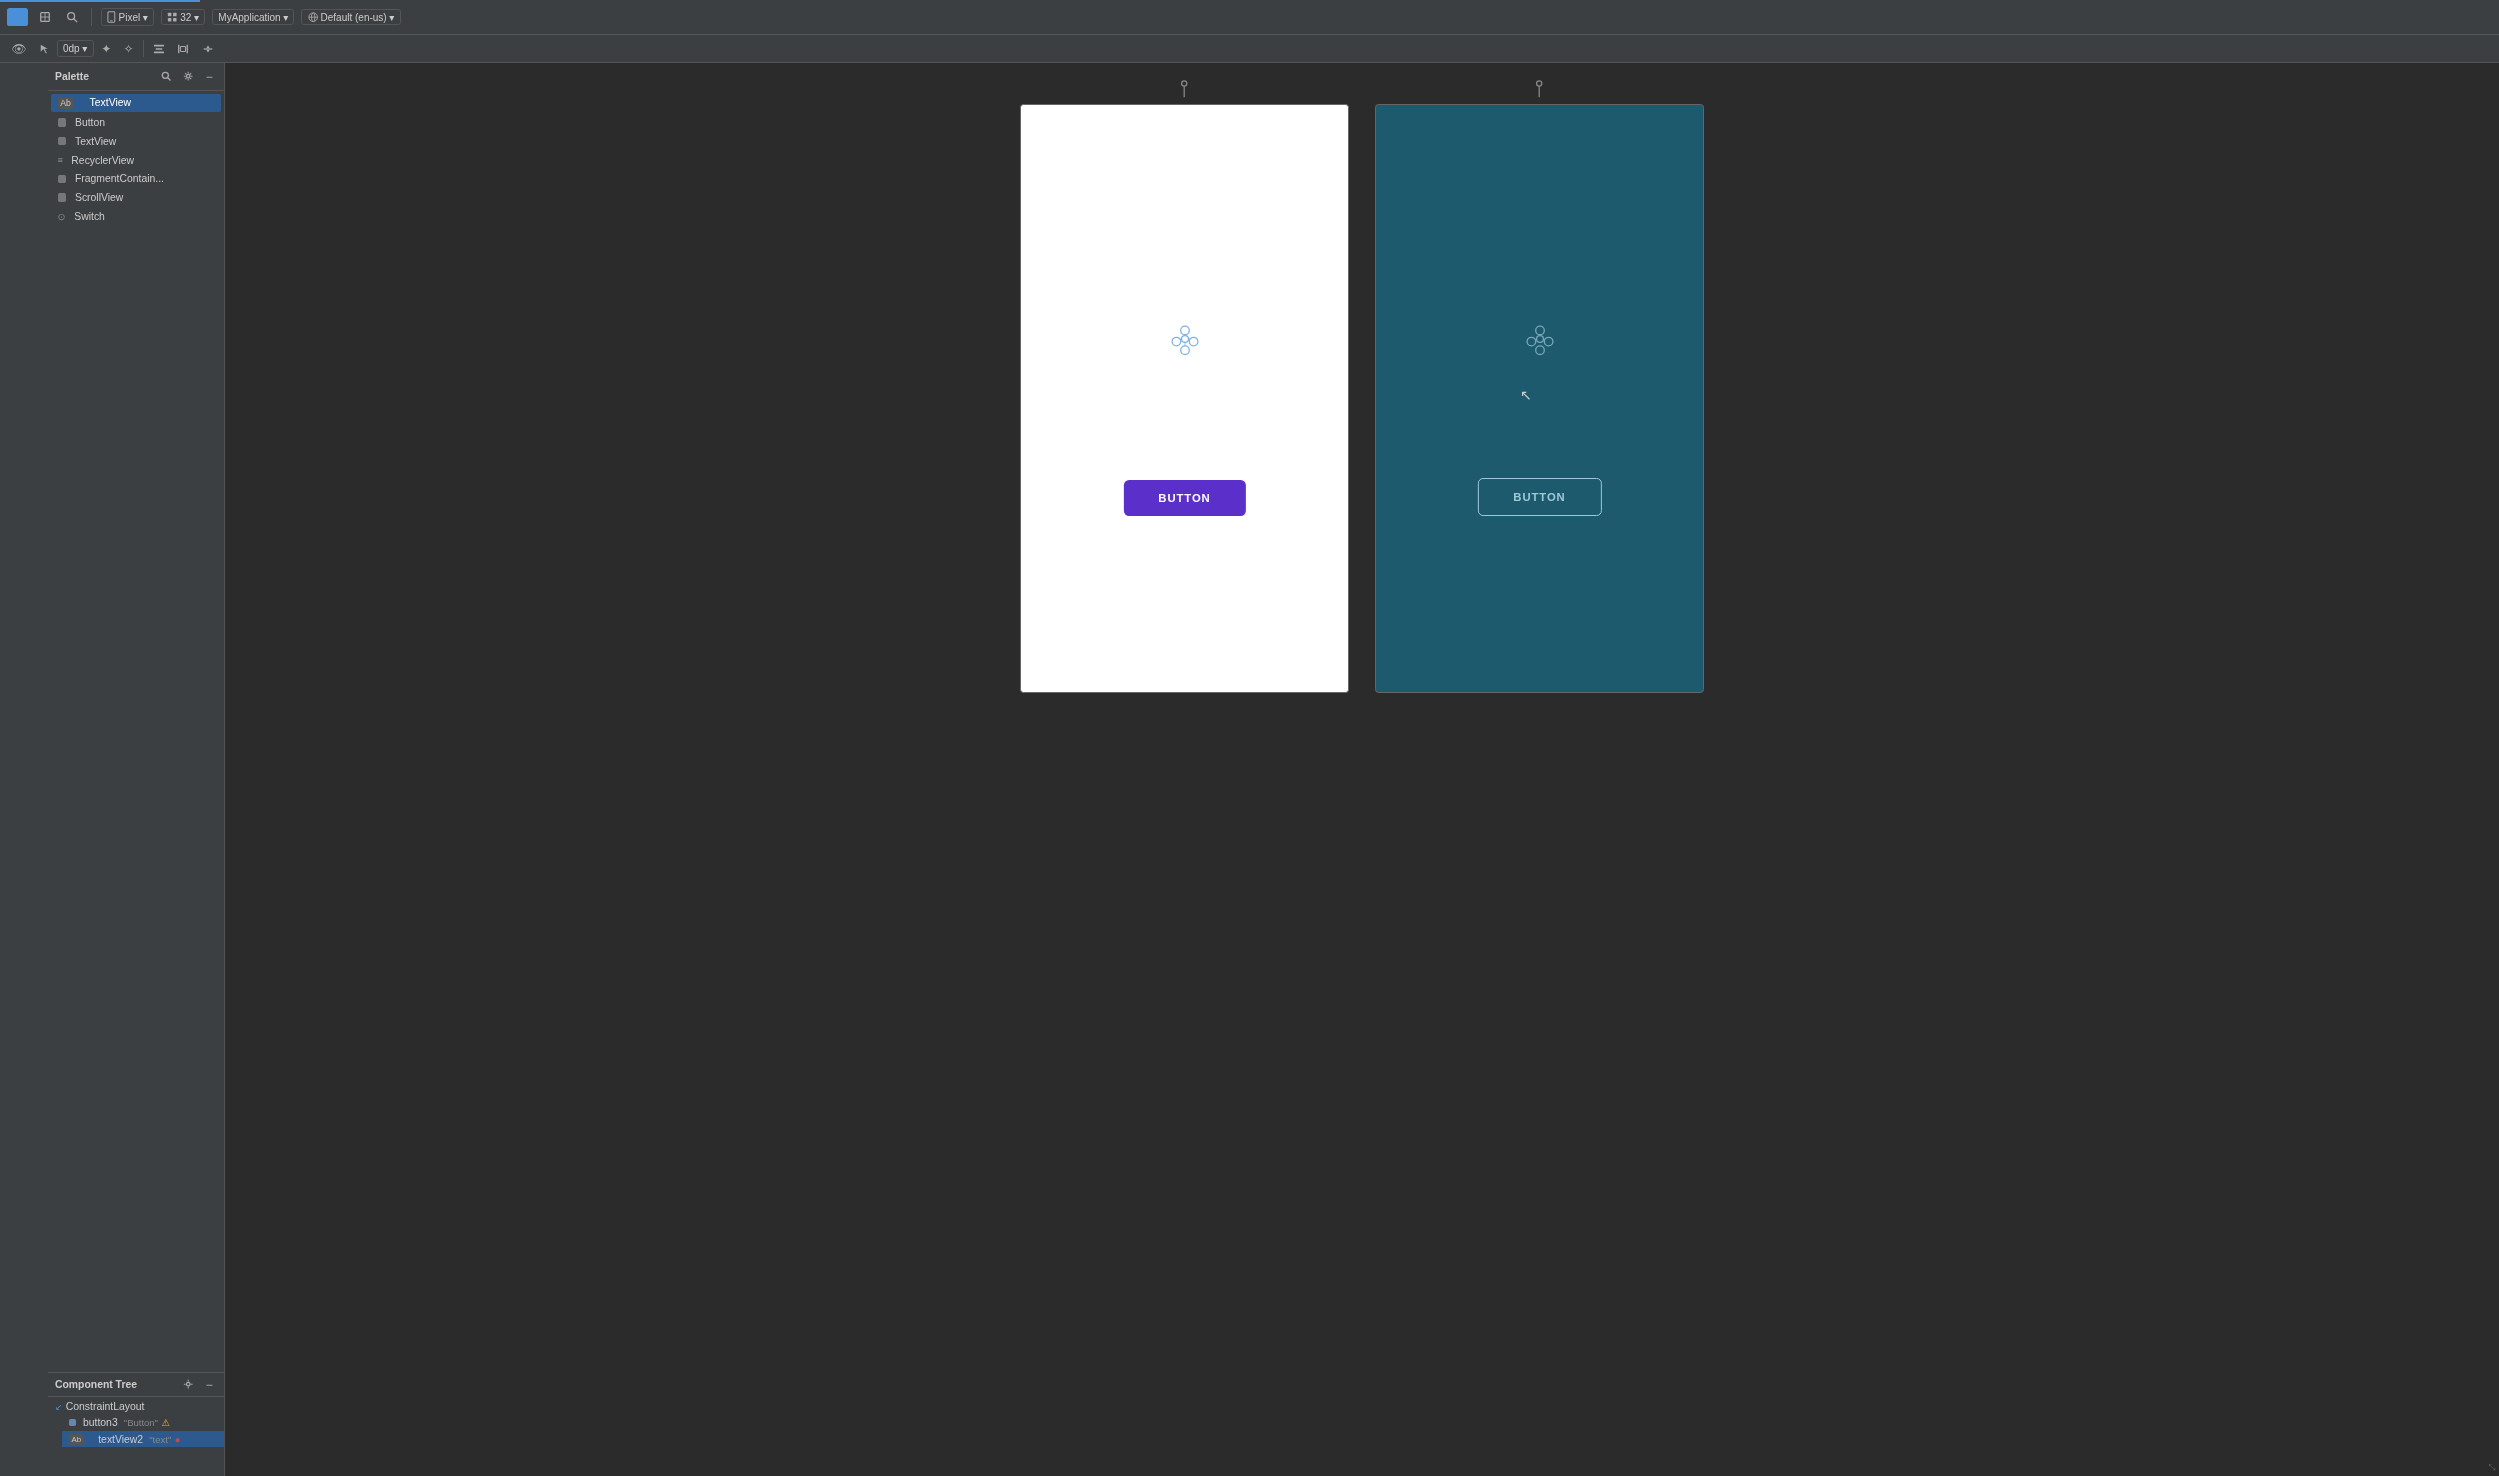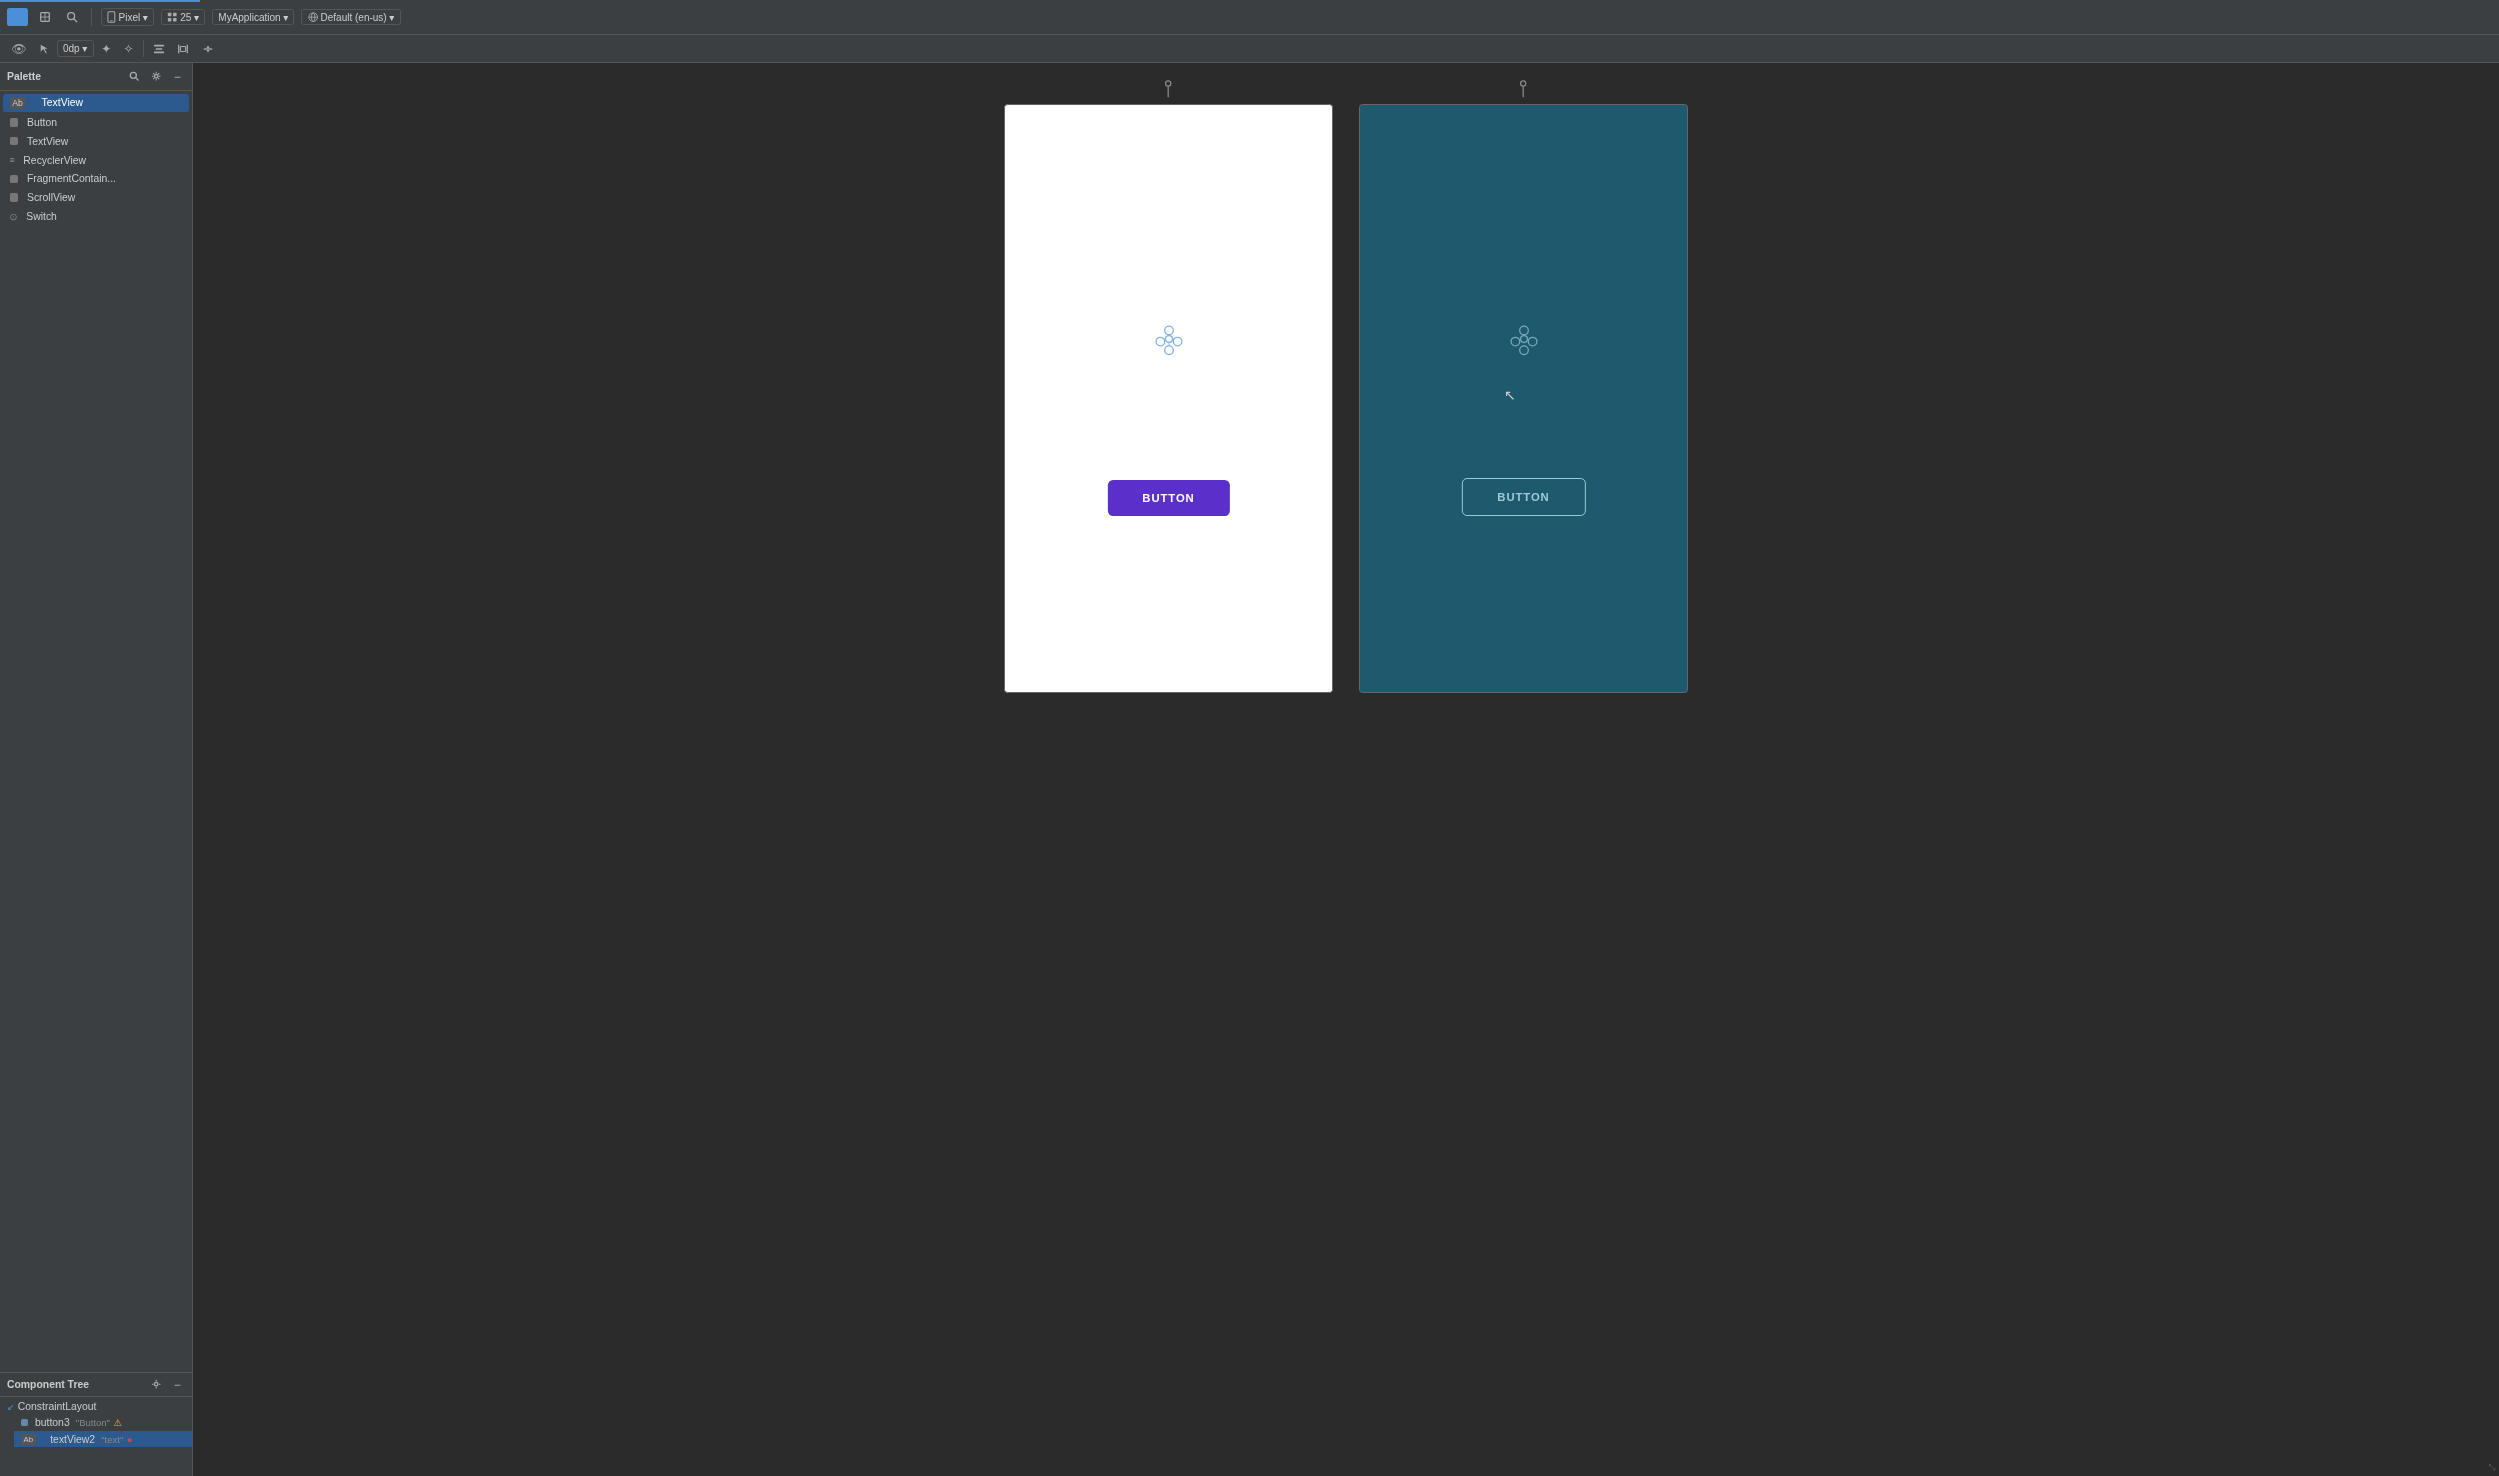--- a/index.html
+++ b/index.html
@@ -78,26 +78,27 @@
 
     
     #main-layout {
       display: flex;
       flex: 1;
       overflow: hidden;
     }
 
     
     #left-panel {
-      width: 193px;
+      width: 225px;
       background: #3c3f41;
       border-right: 0.9px solid #555;
       display: flex;
       flex-direction: column;
       flex-shrink: 0;
+      padding-left: 48px;
     }
 
     
     #palette-header {
       display: flex;
       align-items: center;
       justify-content: space-between;
       padding: 3.5px 7px;
       border-bottom: 0.9px solid #555;
       height: 28px;
@@ -353,21 +354,21 @@
     <span>Pixel</span>
     <span>▾</span>
   </div>
   <div class="toolbar-dropdown">
     <svg width="10.4" height="10.4" viewBox="0 0 12 12">
         <rect x="1" y="1" width="4" height="4" fill="#aaa" rx="0.5"></rect>
         <rect x="7" y="1" width="4" height="4" fill="#aaa" rx="0.5"></rect>
         <rect x="1" y="7" width="4" height="4" fill="#aaa" rx="0.5"></rect>
         <rect x="7" y="7" width="4" height="4" fill="#aaa" rx="0.5"></rect>
       </svg>
-    <span>25</span>
+    <span>32</span>
     <span>▾</span>
   </div>
   <div class="toolbar-dropdown">
     <span>MyApplication</span>
     <span>▾</span>
   </div>
   <div class="toolbar-dropdown">
     <svg width="10.4" height="10.4" viewBox="0 0 12 12">
         <circle cx="6" cy="6" r="5" fill="none" stroke="#aaa" stroke-width="1"></circle>
         <ellipse cx="6" cy="6" rx="2" ry="5" fill="none" stroke="#aaa" stroke-width="1"></ellipse>

